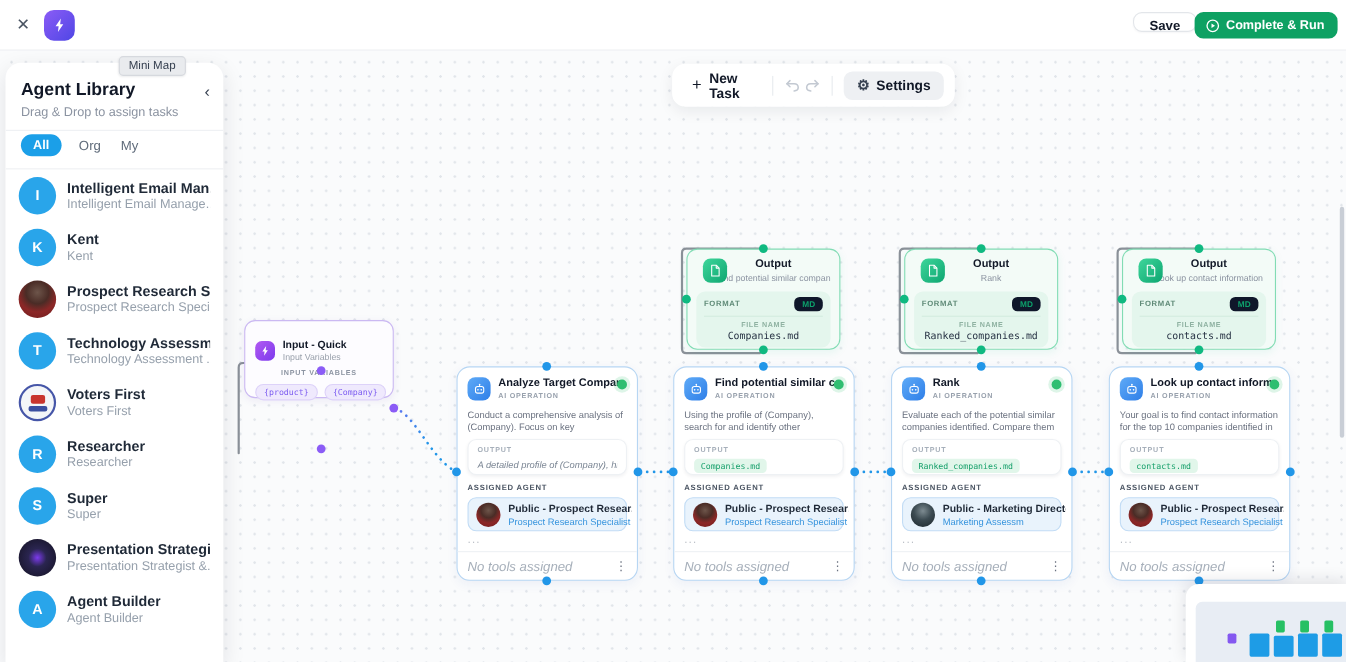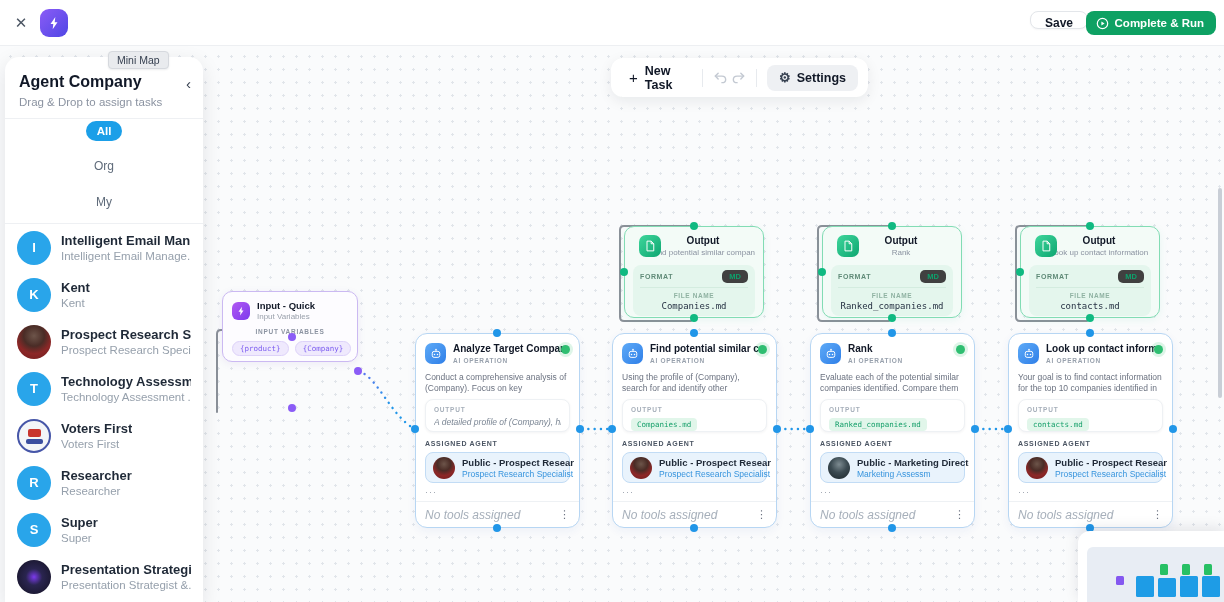--- a/index.html
+++ b/index.html
@@ -29,21 +29,21 @@
   
   .sidebar { position:absolute; left:5px; top:57px; width:198px; height:545px; background:#fff; border-radius:14px 14px 0 0; box-shadow:0 6px 20px rgba(15,23,42,.10); z-index:60; overflow:hidden; }
   .sb-head { padding:16px 14px 10px 14px; position:relative; }
   .sb-title { font-size:16px; font-weight:700; color:#111827; }
   .sb-sub { font-size:11.5px; color:#8b93a1; margin-top:5px; }
   .sb-collapse { position:absolute; right:12px; top:18px; font-size:15px; color:#374151; cursor:pointer; }
   .sb-div { height:1px; background:#eef0f3; }
   .sb-search { margin:10px 12px; height:24px; background:#f1f3f6; border-radius:13px; display:flex; align-items:center; padding:0 10px; gap:6px; }
   .sb-search input { border:none; background:transparent; outline:none; font-size:12px; color:#374151; width:130px; font-family:"Liberation Sans",sans-serif; }
   .sb-search input::placeholder { color:#9aa3ae; }
-  .sb-tabs { display:flex; align-items:center; gap:14px; padding:2px 14px 10px 14px;flex-direction:column; }
+  .sb-tabs { display:flex; align-items:center; gap:14px; padding:2px 14px 10px 14px; }
   .tab-pill { background:#1b9fe8; color:#fff; font-size:11.5px; font-weight:700; border-radius:13px; padding:4px 11px; cursor:pointer; }
   .tab-plain { color:#5f6b7a; font-size:12px; cursor:pointer; padding:4px 2px; }
   .agent-list { position:relative; }
   .agent-row { height:47px; display:flex; align-items:center; padding:0 12px; gap:10px; cursor:grab; }
   .avatar { width:34px; height:34px; border-radius:50%; flex:0 0 34px; display:flex; align-items:center; justify-content:center; color:#fff; font-size:13px; font-weight:700; }
   .av-letter { background:#29a5ea; }
   .av-maroon { background:radial-gradient(circle at 50% 32%, #6d554a 0%, #4a2c26 36%, #8c2727 62%, #6e1c1c 100%); }
   .av-voters { background:#f3f5f8; border:2px solid #4656a8; position:relative; }
   .av-voters::before { content:""; position:absolute; left:9px; top:8px; width:13px; height:8px; background:#c8342e; border-radius:2px; }
   .av-voters::after { content:""; position:absolute; left:7px; bottom:7px; width:17px; height:5px; background:#3a4ea0; border-radius:2px; }
@@ -64,21 +64,21 @@
   .gear { font-size:13px; color:#374151; }
 
   
   .node { position:absolute; z-index:20; }
   .handle { position:absolute; width:8px; height:8px; border-radius:50%; z-index:30; }
   .h-blue { background:#2196e8; }
   .h-purple { background:#8b5cf6; }
   .h-green { background:#10b981; }
 
   
-  .input-node { left:222px; top:291px; width:136px; height:71px; background:#fdfcff; border:1.5px solid #cbb9f2; border-radius:10px; box-shadow:0 2px 8px rgba(76,29,149,.07); padding:8px 9px; cursor:grab; }
+  .input-node { left:222px; top:291px; width:136px; height:71px; background:#fdfcff; border:1.5px solid #cbb9f2; border-radius:10px; box-shadow:0 2px 8px rgba(76,29,149,.07); padding:16px 9px; cursor:grab; }
   .in-head { display:flex; align-items:center; gap:7px; }
   .in-icon { width:18px; height:18px; border-radius:6px; background:linear-gradient(135deg,#b259f2 0%,#7c3aed 100%); display:flex; align-items:center; justify-content:center; }
   .in-title { font-size:9.5px; font-weight:700; color:#111827; }
   .in-sub { font-size:8px; color:#9aa1ac; margin-top:1px; }
   .in-section { text-align:center; font-size:6.5px; letter-spacing:.7px; color:#8b93a1; font-weight:700; margin-top:7px; }
   .in-chips { display:flex; gap:6px; margin-top:6px; }
   .chip-purple { background:#efe9fd; border:1px solid #ddd2f9; color:#7c5cf0; font-family:"DejaVu Sans Mono",monospace; font-size:7.5px; border-radius:8px; padding:2px 7px; }
 
   
   .task { width:165px; height:195px; top:287px; background:#fff; border:1.5px solid #b7d6f3; border-radius:12px; box-shadow:0 3px 10px rgba(30,64,175,.06); padding:9px 9px 0 9px; cursor:grab; }
@@ -105,21 +105,21 @@
   
   .outnode { width:140px; height:92px; top:180px; background:#f3fbf7; border:1.5px solid #82dcb4; border-radius:10px; box-shadow:0 2px 8px rgba(16,185,129,.08); padding:8px 8px; cursor:grab; }
   .o-head { position:relative; height:26px; }
   .o-icon { position:absolute; left:6px; top:0; width:22px; height:22px; border-radius:7px; background:linear-gradient(135deg,#3ed69b 0%,#0ea671 100%); display:flex; align-items:center; justify-content:center; }
   .o-texts { text-align:center; padding-left:18px; }
   .o-title { font-size:10px; font-weight:700; color:#111827; }
   .o-sub { font-size:8px; color:#8b93a1; margin-top:2px; white-space:nowrap; overflow:hidden; }
   .o-card { margin-top:4px; background:#e4f6ed; border-radius:8px; padding:5px 7px; }
   .o-row { display:flex; align-items:center; justify-content:space-between; padding-bottom:4px; border-bottom:1px solid #d3ecdf; }
   .o-format { font-size:7px; letter-spacing:.6px; color:#5f8a77; font-weight:700; }
-  .o-md { background:#404040; color:#0da06b; font-size:7.5px; font-weight:700; border-radius:5px; padding:2px 7px; }
+  .o-md { background:#0f172a; color:#0da06b; font-size:7.5px; font-weight:700; border-radius:5px; padding:2px 7px; }
   .o-fnlabel { text-align:center; font-size:6.5px; letter-spacing:.6px; color:#8fb2a2; font-weight:700; margin-top:4px; }
   .o-fname { text-align:center; font-size:9px; font-family:"DejaVu Sans Mono",monospace; color:#273244; margin-top:2px; }
 
   
   .minimap { position:absolute; left:1078px; top:531px; width:146px; height:71px; background:#fff; border-radius:12px 0 0 0; box-shadow:0 -3px 14px rgba(15,23,42,.10); z-index:50; cursor:pointer; }
   .mm-inner { position:absolute; left:9px; top:16px; width:137px; height:55px; background:#e8edf4; border-radius:6px 0 0 0; }
   .mm-sq { position:absolute; border-radius:1.5px; }
 </style>
 </head>
 <body>
@@ -165,21 +165,21 @@
           <path d="M5.8 4.8 9.2 7 5.8 9.2z" fill="#fff"></path>
         </svg>
       <span>Complete &amp; Run</span>
     </button>
   </div>
 
   <div class="tooltip">Mini Map</div>
 
   <div class="sidebar">
     <div class="sb-head">
-      <div class="sb-title">Agent Company</div>
+      <div class="sb-title">Agent Library</div>
       <div class="sb-sub">Drag &amp; Drop to assign tasks</div>
       <div class="sb-collapse">‹</div>
     </div>
     <div class="sb-div"></div>
     <div class="sb-tabs">
       <div class="tab-pill">All</div>
       <div class="tab-plain">Org</div>
       <div class="tab-plain">My</div>
     </div>
     <div class="sb-div"></div>

